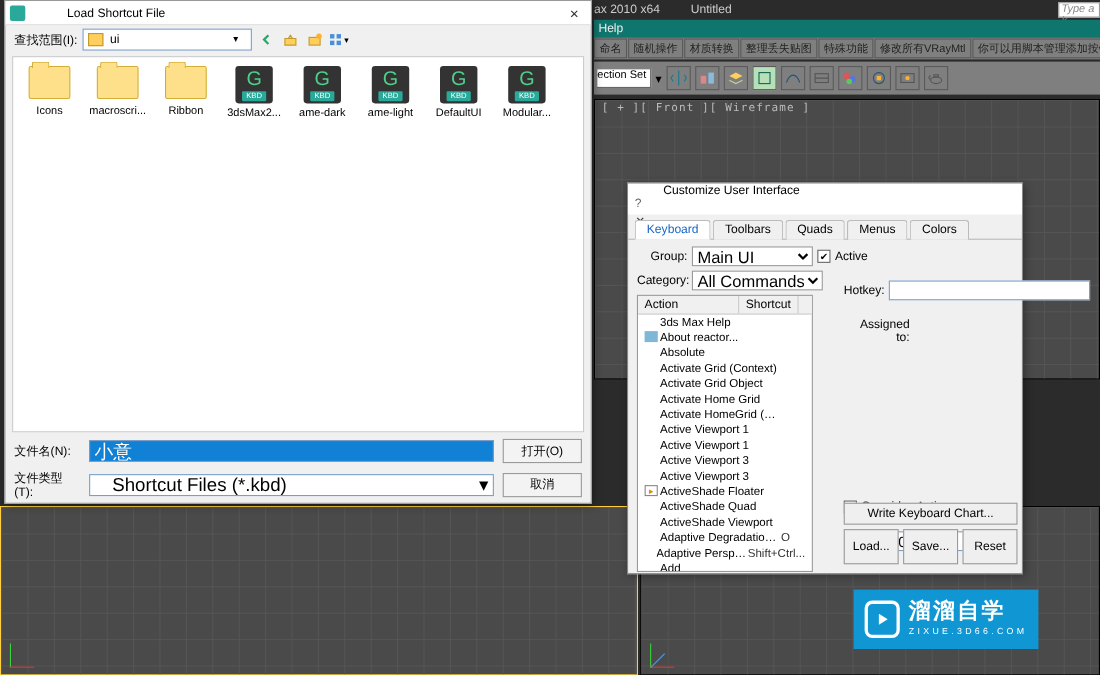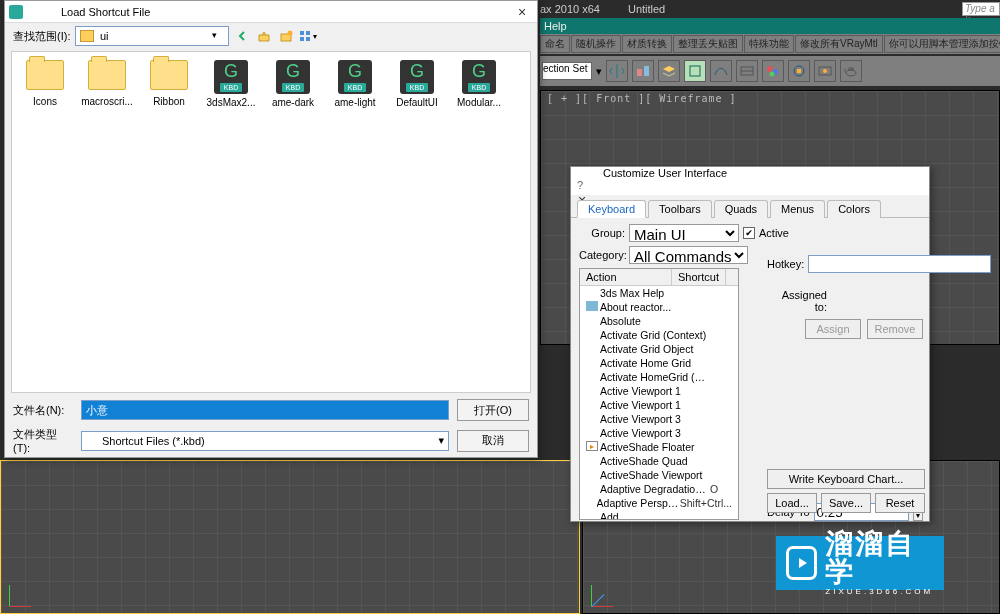--- a/index.html
+++ b/index.html
@@ -41,21 +41,21 @@
 .filedlg .lookrow .tico svg { width:14px; height:14px; }
 .filearea { height:342px; background:#fff; margin:2px 6px; border:1px solid #ccc; padding:8px; display:flex; gap:12px; align-items:flex-start;}
 .fileitem { width:50px; display:flex; flex-direction:column; align-items:center; font-size:10px; text-align:center;}
 .fileitem .folder { width:38px; height:30px; background:#ffe08a; border:1px solid #d4af37; border-radius:2px; position:relative; margin-bottom:6px;}
 .fileitem .folder::before{content:"";position:absolute;top:-5px;left:2px;width:14px;height:5px;background:#ffe08a;border:1px solid #d4af37;border-bottom:none;border-radius:2px 2px 0 0;}
 .fileitem .kbd { width:34px; height:34px; background:#333; border-radius:3px; position:relative; margin-bottom:3px; display:flex; flex-direction:column; align-items:center; justify-content:flex-end;}
 .fileitem .kbd .g { color:#4fd08a; font-size:18px; position:absolute; top:1px;}
 .fileitem .kbd .tag { background:#2aa89a; color:#fff; font-size:7px; padding:1px 4px; border-radius:1px; margin-bottom:2px;}
 .bottomrows { padding:4px 8px; display:grid; grid-template-columns:60px 1fr 72px; gap:6px 8px; align-items:center;}
 .bottomrows label { font-size:11px;}
-.bottomrows input.txt, .bottomrows .combo2 { height:20px; border:1px solid #7a9ec8; background:#fff; padding:0 4px; font-size:11px; width:100%;}
+.bottomrows input.txt, .bottomrows .combo2 { height:20px; border:1px solid #7a9ec8; background:#fff; padding:0 4px; font-size:17px; width:100%;}
 .bottomrows input.txt { color:#000; }
 .bottomrows input.txt.sel { background:#1181d6; color:#fff;}
 .bottomrows button { height:22px; border:1px solid #999; background:#f3f3f3; font-size:11px;}
 
 
 .cui { position:absolute; left:570px; top:166px; width:360px; height:356px; background:#f0f0f0; border:1px solid #888; box-shadow:2px 2px 8px rgba(0,0,0,.4);}
 .cui .titlebar { background:#fff; height:28px;}
 .cui .titlebar .help { width:18px; text-align:center; color:#666;}
 .cui .tabs { display:flex; padding:4px 6px 0; gap:2px; border-bottom:1px solid #bbb;}
 .cui .tab { padding:2px 10px; border:1px solid #bbb; border-bottom:none; background:#f0f0f0; font-size:11px; border-radius:3px 3px 0 0; position:relative; top:1px;}
@@ -76,31 +76,31 @@
 .cui .right .row2 { display:flex; align-items:center; margin-bottom:6px; gap:4px;margin-top:16px;}
 .cui .right .row2 label { width:60px; text-align:right;}
 .cui .right input[type=text] { flex:1; height:18px; border:1px solid #7a9ec8;}
 .cui .right .btns { display:flex; gap:6px; justify-content:flex-end; margin-top:2px;}
 .cui .right button { width:56px; height:20px; border:1px solid #999; background:#efefef; font-size:11px;}
 .cui .right button:disabled { color:#999;}
 .cui .right .delay input { width:44px;}
 .cui .footer { position:absolute; left:196px; bottom:8px; width:158px;}
 .cui .footer .wkc { width:158px; height:20px; border:1px solid #999; background:#efefef; font-size:11px; margin-bottom:4px;}
 .cui .footer .row3 { display:flex; gap:4px;}
-.cui .footer .row3 button { flex:1; height:20px; border:1px solid #999; background:#efefef; font-size:11px;}
+.cui .footer .row3 button { flex:1; height:32px; border:1px solid #999; background:#efefef; font-size:11px;}
 .chk { width:12px; height:12px; border:1px solid #666; display:inline-flex; align-items:center; justify-content:center; font-size:9px; background:#fff;}
 .spinbtn { width:10px; display:flex; flex-direction:column; border:1px solid #999;}
 .spinbtn span{height:8px;font-size:7px;text-align:center;line-height:7px;background:#efefef;}
 
 
 .watermark { position:absolute; right:56px; bottom:24px; width:168px; height:54px; background:#1196d4; display:flex; align-items:center; gap:8px; padding:0 10px;}
 .watermark .logo { width:34px; height:34px; border:3px solid #fff; border-radius:7px; display:flex; align-items:center; justify-content:center;}
 .watermark .logo svg { width:16px; height:16px;}
 .watermark .txt { color:#fff; display:flex; flex-direction:column; line-height:1;}
-.watermark .big { font-size:28px; font-weight:bold; letter-spacing:2px;}
+.watermark .big { font-size:20px; font-weight:bold; letter-spacing:2px;font-family:Liberation Mono, monospace;}
 .watermark .sm { font-size:8px; letter-spacing:3px; margin-top:2px;}
 </style>
 </head>
 <body>
 
 <div class="max-title">
   <span>ax  2010 x64</span>
   <span>Untitled</span>
 </div>
 <div class="max-search">Type a k</div>
@@ -404,24 +404,20 @@
   </div>
   <div class="right">
     <div class="row2">
       <label>Hotkey:</label>
       <input type="text" style="">
     </div>
     <div class="row2">
       <label>Assigned to:</label>
       <span style="flex:1"></span>
     </div>
-    <div class="btns">
-      <button disabled="">Assign</button>
-      <button disabled="">Remove</button>
-    </div>
     <div style="height:120px"></div>
     <div class="row2">
       <span class="chk">✔</span>
       <span>Overrides Active</span>
     </div>
     <div class="row2 delay" style="justify-content:center">
       <span>Delay To</span>
       <input type="text" value="0.25" style="">
       <div class="spinbtn">
           <span>▲</span>

